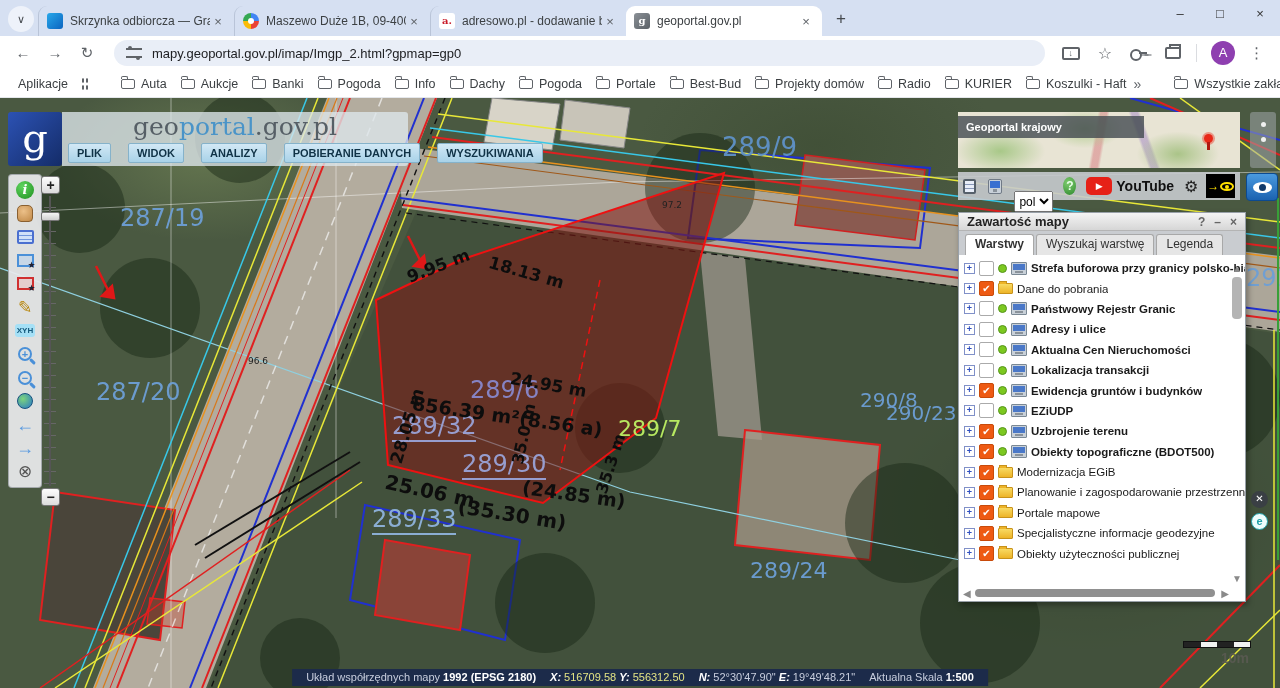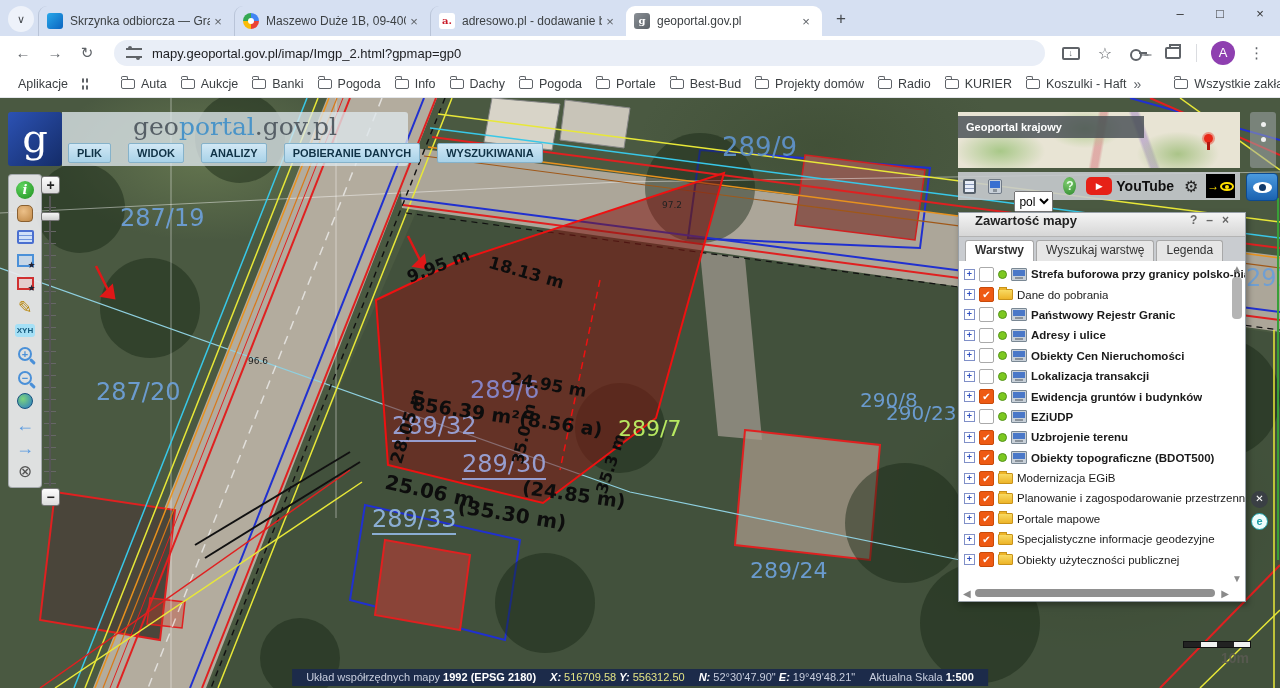--- a/index.html
+++ b/index.html
@@ -161,22 +161,22 @@
   .rt-access .eye { width:14px; height:9px; border:2px solid #ffe000; border-radius:50%; position:relative; }
   .rt-access .eye::after { content:""; position:absolute; left:3px; top:1.5px; width:4px; height:4px; border-radius:50%; background:#ffe000; }
   .blue-eye { position:absolute; left:1246px; top:173px; width:32px; height:28px; z-index:5; border-radius:4px;
     background:linear-gradient(#4a9ae0,#1b62b0); border:1px solid #0c4a90; cursor:pointer; }
   .blue-eye i { position:absolute; left:6px; top:8px; width:19px; height:11px; background:#fff; border-radius:50%; }
   .blue-eye i::after { content:""; position:absolute; left:6px; top:2px; width:7px; height:7px; border-radius:50%; background:#123a6a; }
 
   
   .panel { position:absolute; left:958px; top:212px; width:288px; height:390px; z-index:5; background:#fff;
     border:1px solid #98a0a8; box-shadow:2px 3px 6px rgba(0,0,0,.35); font-size:11.5px; }
-  .p-head { height:24px; background:linear-gradient(#f4f4f4,#d6d6d6); border-bottom:1px solid #b4b4b4;
-    display:flex; align-items:flex-start; padding:0 16px; }
+  .p-head { height:18px; background:linear-gradient(#f4f4f4,#d6d6d6); border-bottom:1px solid #b4b4b4;
+    display:flex; align-items:center; padding:0 8px; }
   .p-title { font-size:13px; font-weight:bold; color:#222; flex:1; }
   .p-hicon { color:#666; font-size:12px; font-weight:bold; margin-left:9px; cursor:pointer; }
   .p-tabs { height:24px; background:#c9ccd0; display:flex; gap:2px; padding:3px 0 0 6px; }
   .p-tab { font-size:12px; color:#333; background:#e6e6e6; border:1px solid #a8a8a8; border-bottom:none;
     border-radius:3px 3px 0 0; padding:2px 9px; cursor:pointer; }
   .p-tab.active { background:#fff; font-weight:bold; }
   .p-expandbtn { display:block; width:238px; margin:4px 0 2px 6px; font-size:11px; color:#222; text-align:center;
     background:linear-gradient(#fdfdfd,#e6e6e6); border:1px solid #888; padding:2px 0; cursor:pointer; }
   .p-list { padding:3px 0 0 5px; }
   .lrow { height:20.4px; display:flex; align-items:center; gap:4px; overflow:hidden; }
@@ -616,21 +616,21 @@
           <span class="cbox"></span>
           <span class="gdot"></span>
           <span class="wmsico"></span>
           <span class="llabel b">Adresy i ulice</span>
         </div>
         <div class="lrow">
           <span class="expand">+</span>
           <span class="cbox"></span>
           <span class="gdot"></span>
           <span class="wmsico"></span>
-          <span class="llabel b">Obiekty Cen Nieruchomości</span>
+          <span class="llabel b">Aktualna Cen Nieruchomości</span>
         </div>
         <div class="lrow">
           <span class="expand">+</span>
           <span class="cbox"></span>
           <span class="gdot"></span>
           <span class="wmsico"></span>
           <span class="llabel b">Lokalizacja transakcji</span>
         </div>
         <div class="lrow">
           <span class="expand">+</span>

